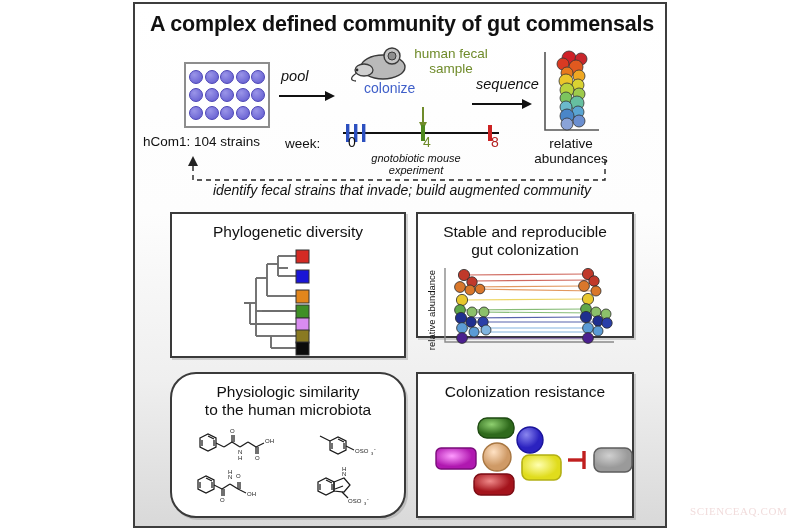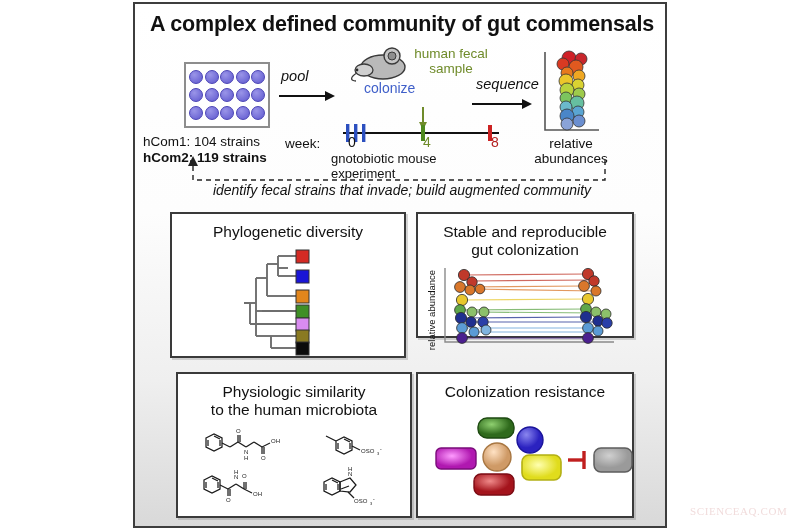--- a/index.html
+++ b/index.html
@@ -42,38 +42,38 @@
   .colonize{position:absolute;left:205px;top:36px;font-size:14px;color:#3f5fc9;font-weight:500;margin-left:24px;}
   .hfs{position:absolute;left:268px;top:2px;width:96px;text-align:center;
        font-size:13.5px;color:#6f8b2a;line-height:1.12;}
 
   .tl{position:absolute;left:196px;top:63px;width:170px;height:34px;}
   .weeklbl{position:absolute;left:150px;top:92px;font-size:13.5px;color:#111;}
   .wk{position:absolute;top:90px;font-size:14px;}
   .wk0{left:213px;color:#111;}
   .wk4{left:288px;color:#6f8b2a;}
   .wk8{left:356px;color:#b32222;}
-  .gme{position:absolute;left:196px;top:108px;width:170px;
-       font-size:13px;color:#111;line-height:1.13;}
+  .gme{position:absolute;left:196px;top:108px;width:170px;text-align:center;
+       font-size:11px;color:#111;line-height:1.13;font-style:italic;}
 
   .abund{position:absolute;left:394px;top:6px;width:84px;height:84px;}
   .abund-cap{position:absolute;left:386px;top:92px;width:100px;text-align:center;
              font-size:13.5px;color:#111;line-height:1.13;}
 
   
   .loop{position:absolute;left:0;top:148px;width:534px;height:52px;}
   .loop-txt{position:absolute;left:0;top:178px;width:534px;text-align:center;
             font-size:14px;font-style:italic;color:#111;}
 
   
   .panel{position:absolute;background:#fff;border:2px solid #3a3a3a;box-sizing:border-box;
          box-shadow:2px 2px 0 rgba(120,120,120,.30);}
   .p-tl{left:35px;top:208px;width:236px;height:146px;}
   .p-tr{left:281px;top:208px;width:218px;height:126px;}
-  .p-bl{left:41px;top:368px;width:236px;height:146px;}
+  .p-bl{left:35px;top:368px;width:236px;height:146px;border-radius:26px;}
   .p-br{left:281px;top:368px;width:218px;height:146px;}
 
   .p-title{position:absolute;left:0;top:9px;width:100%;text-align:center;
            font-size:15.5px;color:#111;line-height:1.16;}
 
   .p-body{position:absolute;left:0;right:0;bottom:0;top:34px;}
 
   
   .wm{position:absolute;left:690px;top:505px;font-size:11px;letter-spacing:.6px;
       color:#f1dcdc;font-family:Liberation Serif, serif;}
@@ -110,21 +110,20 @@
           <span class="well"></span>
           <span class="well"></span>
           <span class="well"></span>
           <span class="well"></span>
           <span class="well"></span>
         </div>
       </div>
 
       <div class="strains">
         <div>hCom1: 104 strains</div>
-        <div class="b">hCom2: 119 strains</div>
       </div>
 
       <div class="pool">pool</div>
       <svg class="arrow-pool" viewBox="0 0 56 12">
         <line x1="0" y1="6" x2="46" y2="6" stroke="#111" stroke-width="2"></line>
         <polygon points="46,1 56,6 46,11" fill="#111"></polygon>
       </svg>
 
       <svg class="mouse" viewBox="0 0 60 34">
         <ellipse cx="33" cy="19" rx="22" ry="12" fill="#b9b9b9" stroke="#3a3a3a" stroke-width="1.4"></ellipse>

